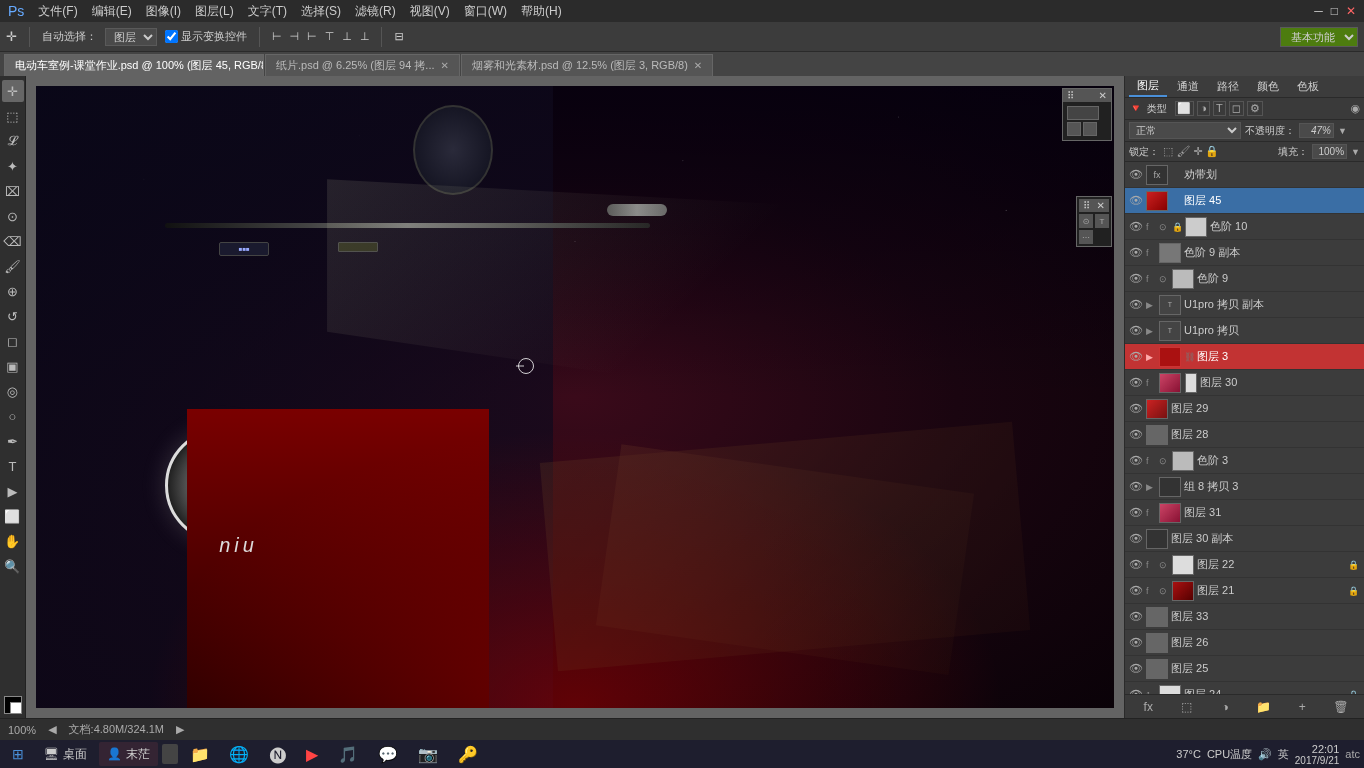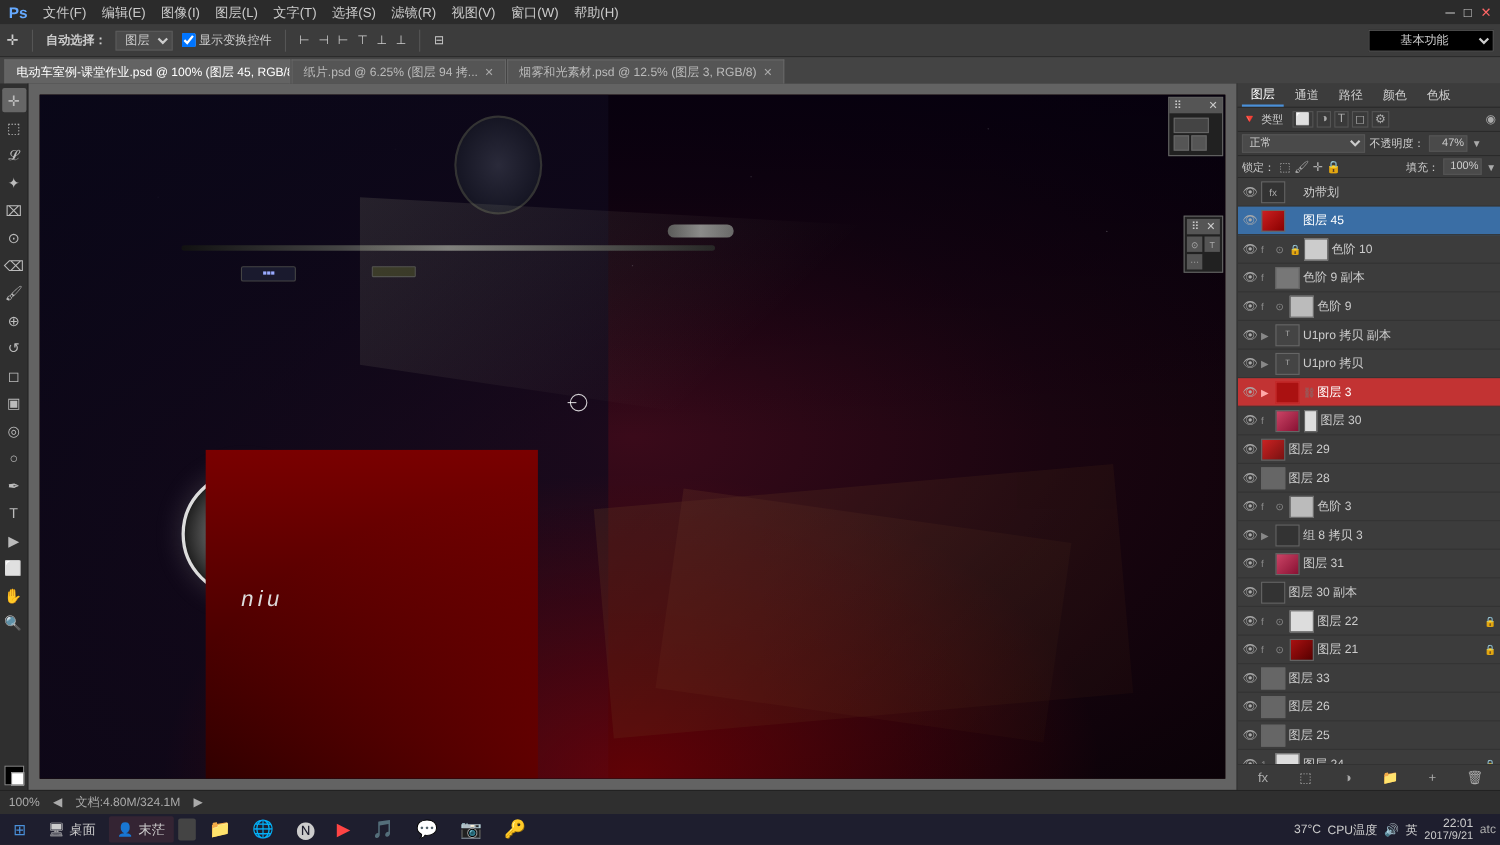--- a/index.html
+++ b/index.html
@@ -38,35 +38,34 @@
     }
     .toolbar-sep {
       width: 1px;
       height: 20px;
       background: #555;
       margin: 0 4px;
     }
     .toolbar-label {
       font-size: 11px;
       color: #ccc;
-      font-weight: bold;
     }
     .toolbar-dropdown {
       background: #4a4a4a;
       border: 1px solid #5a5a5a;
       color: #ccc;
       padding: 1px 4px;
       font-size: 11px;
       cursor: pointer;
     }
     .workspace-select {
-      background: #000000;
+      background: #4d7c0f;
       border: 1px solid #5a5a5a;
       color: #ccc;
-      padding: 2px 24px;
+      padding: 2px 6px;
       font-size: 11px;
       margin-left: auto;
     }
 
     
     #tabs-bar {
       height: 24px;
       background: #444;
       display: flex;
       align-items: flex-end;
@@ -353,21 +352,21 @@
 
     
     ::-webkit-scrollbar { width: 6px; }
     ::-webkit-scrollbar-track { background: #333; }
     ::-webkit-scrollbar-thumb { background: #555; border-radius: 3px; }
   </style>
 </head>
 <body>
 
 <div id="menu-bar">
-  <span style="font-weight:bold; color:#66aaff; font-size:14px;">Ps</span>
+  <span style="font-weight:normal; color:#66aaff; font-size:14px;">Ps</span>
   <span>文件(F)</span>
   <span>编辑(E)</span>
   <span>图像(I)</span>
   <span>图层(L)</span>
   <span>文字(T)</span>
   <span>选择(S)</span>
   <span>滤镜(R)</span>
   <span>视图(V)</span>
   <span>窗口(W)</span>
   <span>帮助(H)</span>
@@ -560,21 +559,21 @@
         <span style="margin-left:auto;font-size:11px;color:#aaa;cursor:pointer;">◉</span>
       </div>
 
       <div id="layers-mode-row">
         <select style="width:112px;background:#4a4a4a;border:1px solid #555;color:#ccc;font-size:10px;padding:1px 2px;">
           <option>正常</option>
           <option>溶解</option>
           <option>正片叠底</option>
         </select>
         <span class="opacity-label">不透明度：</span>
-        <input type="text" value="47%" style="width: 35px; background: rgb(74, 74, 74); border: 1px solid rgb(85, 85, 85); color: rgb(204, 204, 204); font-size: 10px; padding: 1px 2px; text-align: right;">
+        <input type="text" value="47%" style="width: 35px; background: rgb(74, 74, 74); border: 1px solid rgb(85, 85, 85); color: rgb(204, 204, 204); font-size: 10px; padding: 1px 2px; text-align: right; font-style: italic;">
         <span style="font-size:9px;color:#aaa;cursor:pointer;">▼</span>
       </div>
 
       <div id="lock-row">
         <span class="lock-label">锁定：</span>
         <div class="lock-icons">
           <span class="lock-icon-item">⬚</span>
           <span class="lock-icon-item">🖌</span>
           <span class="lock-icon-item">✛</span>
           <span class="lock-icon-item">🔒</span>

